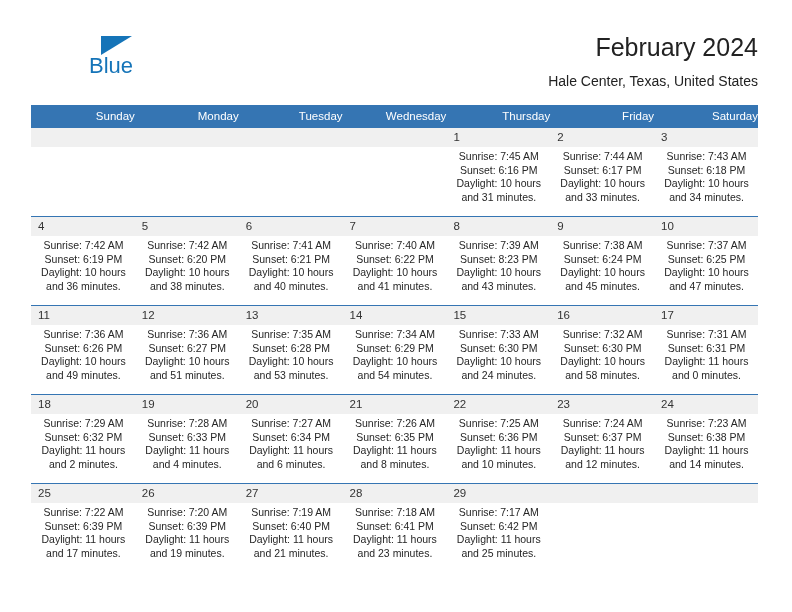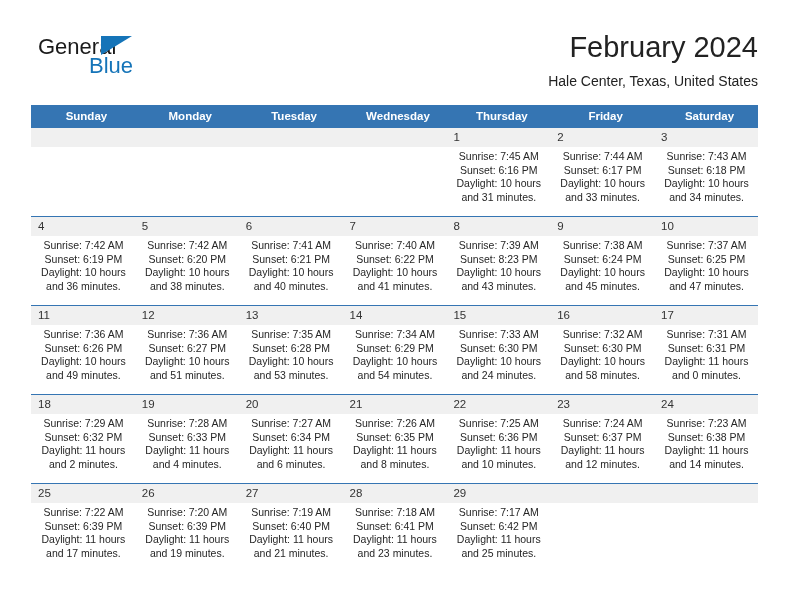--- a/index.html
+++ b/index.html
@@ -64,21 +64,21 @@
     color: #1574b8;
     font-family: "Liberation Sans", sans-serif;
   }
   .title-wrap {
     position: absolute;
     right: 0;
     top: 0;
     text-align: right;
   }
   .cal-title {
-    font-size: 29px;
+    font-size: 25px;
     color: #222222;
     font-weight: 400;
     line-height: 30px;
     white-space: nowrap;
   }
   .cal-subtitle {
     font-size: 14px;
     color: #222222;
     font-weight: 400;
     line-height: 20px;
@@ -93,22 +93,22 @@
     left: 31px;
     top: 105px;
     width: 727px;
     border-collapse: collapse;
     table-layout: fixed;
   }
   .calendar th {
     background: #3575b3;
     color: #ffffff;
     font-size: 11.5px;
-    font-weight: 700;
-    text-align: center;
+    font-weight: 400;
+    text-align: right;
     padding: 5px 0 5px 7px;
     height: 12px;
     border: none;
   }
   .calendar td {
     vertical-align: top;
     padding: 0;
     border: none;
     border-top: 1.5px solid #3575b3;
     height: 88px;
@@ -142,21 +142,20 @@
     white-space: normal;
   }
 </style>
 </head>
 <body>
 
 <div class="page">
 
   <div class="header">
     <div class="logo">
-      <span class="logo-general">General</span>
       <span class="logo-tri"></span>
       <span class="logo-blue">Blue</span>
     </div>
     <div class="title-wrap">
       <div class="cal-title">February 2024</div>
       <div class="cal-subtitle">Hale Center, Texas, United States</div>
     </div>
   </div>
 
   <table class="calendar">

